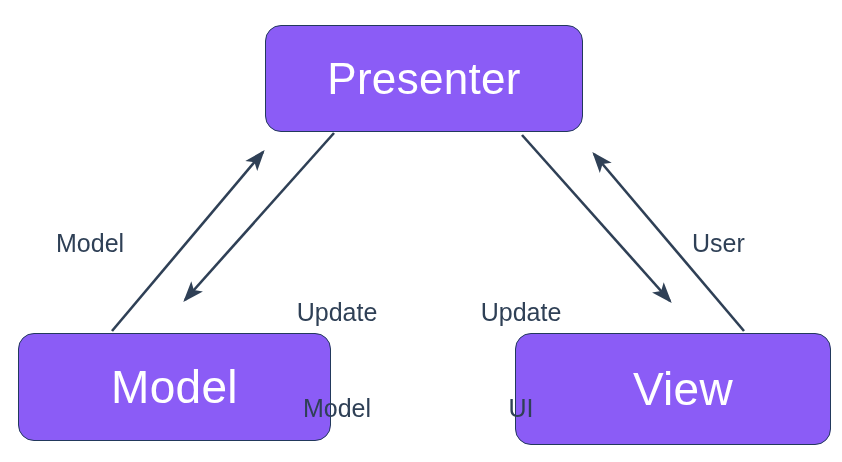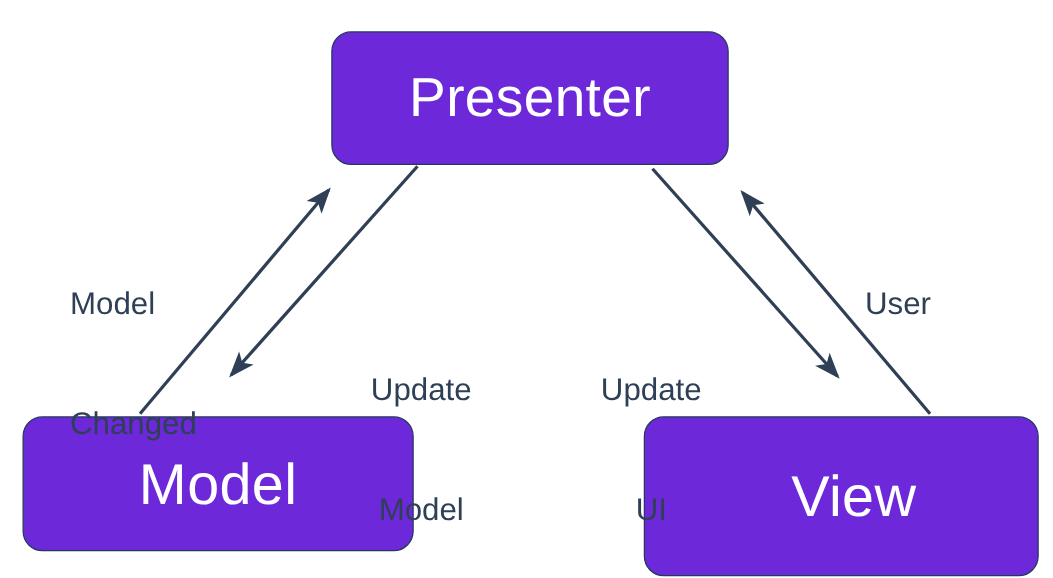--- a/index.html
+++ b/index.html
@@ -14,21 +14,21 @@
   #canvas {
     position: relative;
     width: 842px;
     height: 462px;
     background: #ffffff;
     overflow: hidden;
   }
   .node {
     position: absolute;
     box-sizing: border-box;
-    background: #6d28d9;
+    background: #8b5cf6;
     border: 1.5px solid #22395C;
     border-radius: 16px;
     display: flex;
     align-items: center;
     justify-content: center;
     color: #ffffff;
     letter-spacing: 0.3px;
   }
   .node-label {
     display: block;
@@ -48,21 +48,21 @@
     top: 333px;
     width: 313px;
     height: 108px;
   }
   #node-model .node-label { font-size: 46px; }
 
   #node-view {
     left: 515px;
     top: 333px;
     width: 316px;
-    height: 128px;
+    height: 112px;
     padding-left: 20px;
   }
   #node-view .node-label { font-size: 46px; }
 
   #edges {
     position: absolute;
     left: 0;
     top: 0;
     width: 842px;
     height: 462px;
@@ -134,21 +134,20 @@
   <div class="node" id="node-model">
     <span class="node-label">Model</span>
   </div>
 
   <div class="node" id="node-view">
     <span class="node-label">View</span>
   </div>
 
   <div class="edge-label" id="label-model-changed">
     <div>Model</div>
-    <div>Changed</div>
   </div>
 
   <div class="edge-label" id="label-update-model">
     <div>Update</div>
     <div>Model</div>
   </div>
 
   <div class="edge-label" id="label-update-ui">
     <div>Update</div>
     <div>UI</div>

